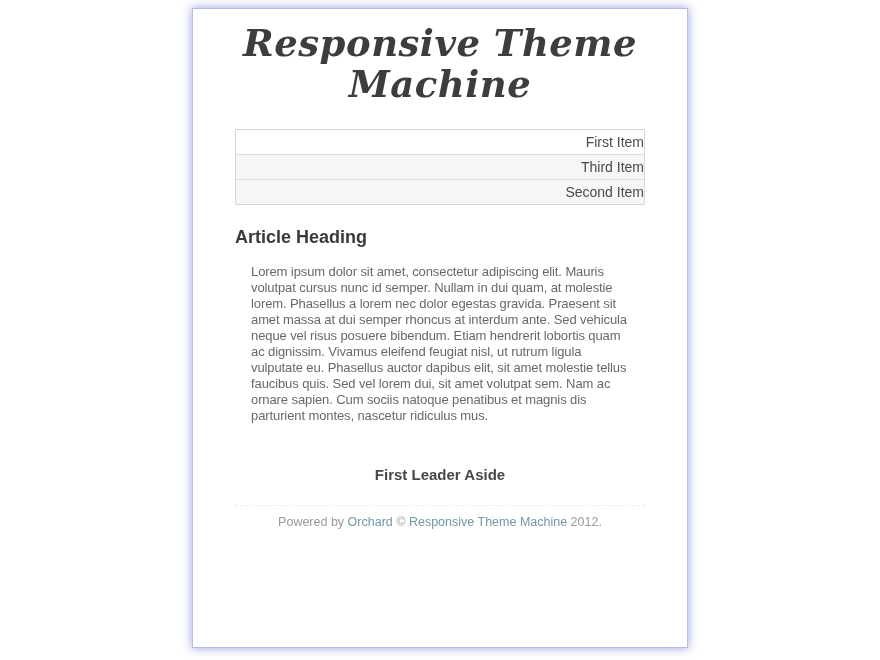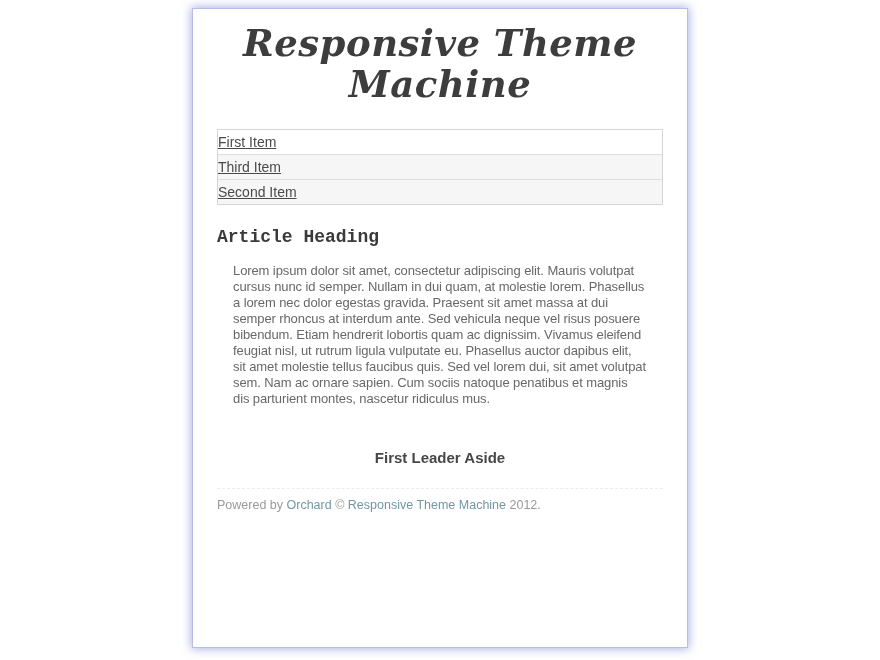--- a/index.html
+++ b/index.html
@@ -12,21 +12,21 @@
     font-family: "Liberation Sans", sans-serif;
   }
   .page {
     box-sizing: border-box;
     width: 496px;
     height: 640px;
     margin: 8px auto 0 auto;
     background: #ffffff;
     border: 1px solid #b6bee8;
     box-shadow: 0 0 9px 1px rgba(142,152,222,0.75);
-    padding: 0 24px;
+    padding: 0 42px;
     overflow: hidden;
   }
   
   .site-header { margin-top: 14px; }
   .site-title {
     margin: 0;
     font-family: "DejaVu Serif", serif;
     font-style: italic;
     font-weight: bold;
     font-size: 37px;
@@ -40,38 +40,36 @@
   .main-menu { margin-top: 24px; }
   .main-menu ul {
     list-style: none;
     margin: 0;
     padding: 0;
     border: 1px solid #d6d6d6;
   }
   .main-menu li {
     height: 24px;
     line-height: 24px;
-    text-align: left;
+    text-align: right;
     font-size: 14px;
     color: #4a4a4a;
     background: #f6f6f6;
     cursor: pointer;
-    text-decoration: underline;
   }
   .main-menu li:first-child { background: #ffffff; }
   .main-menu li + li { border-top: 1px solid #dddddd; }
   .main-menu a { color: #4a4a4a; text-decoration: none; }
   
   .article { margin-top: 22px; }
   .article-heading {
     margin: 0 0 10px 0;
     font-size: 18px;
     font-weight: bold;
     color: #3a3a3a;
-    font-family: Liberation Mono, monospace;
   }
   .body-text {
     margin: 16px;
     font-size: 13px;
     line-height: 16px;
     color: #686868;
     letter-spacing: -0.1px;
   }
   
   .aside { margin-top: 42px; text-align: center; }
@@ -83,21 +81,21 @@
   }
   
   .site-footer {
     margin-top: 22px;
     border-top: 1px dashed #ececec;
     padding-top: 10px;
     font-size: 12.5px;
     line-height: 13px;
     color: #9a9a9a;
   }
-  .site-footer p { margin: 0; }
+  .site-footer p { margin: 0; text-align: center; }
   .site-footer a {
     color: #7297a5;
     text-decoration: none;
     cursor: pointer;
   }
   .site-footer a.username { font-weight: bold; }
 </style>
 </head>
 <body>
 

